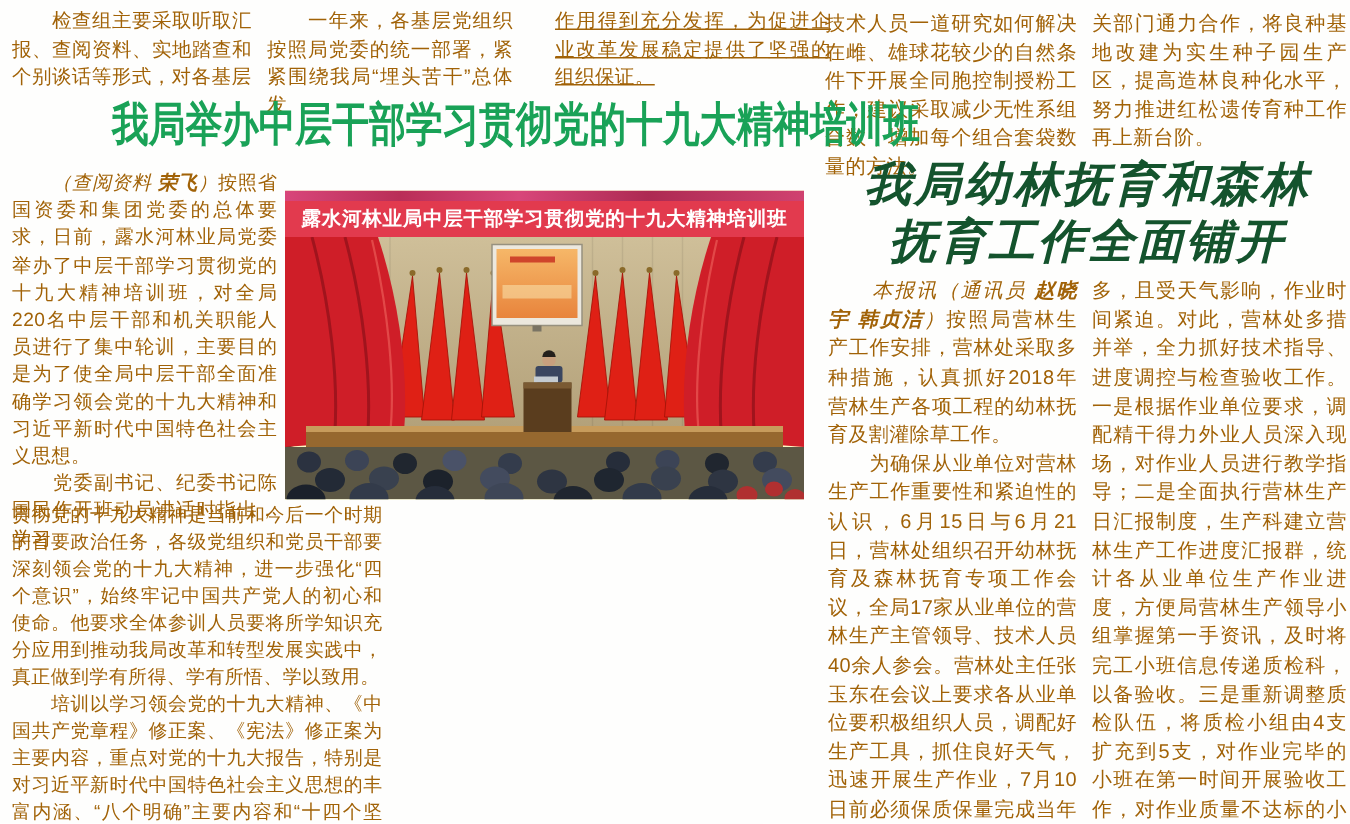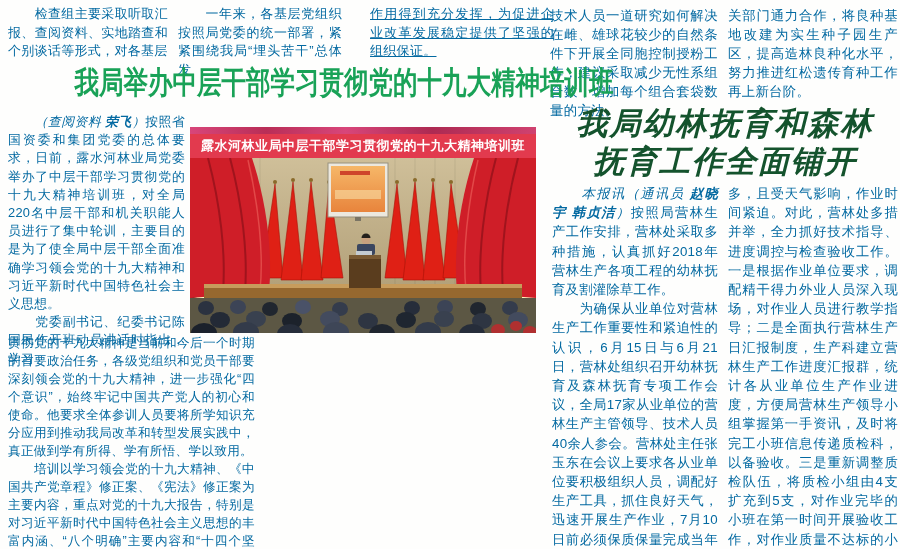--- a/index.html
+++ b/index.html
@@ -9,21 +9,21 @@
     font-family:"Liberation Sans","DejaVu Sans",sans-serif;
     color:#2e2e2e;
   }
   .page { position:relative; width:900px; height:549px; background:#fefefd; overflow:hidden; }
 
   
   .ncol {
     position:absolute;
     text-align:justify;
     white-space:pre-line;
-    color:#0369a1;
+    color:#a16207;
     letter-spacing:0.3px;
   }
   .small { font-size:13px; line-height:18.5px; }
 
   
   #tl1 { left:8px;  top:5px; width:160px; }
   #tl2 { left:178px; top:5px; width:164px; }
   #tl3 { left:370px; top:5px; width:184px;text-decoration:underline; }
   
   #tr1 { left:550px; top:6px; width:168px; font-size:13.4px; line-height:19px; }

